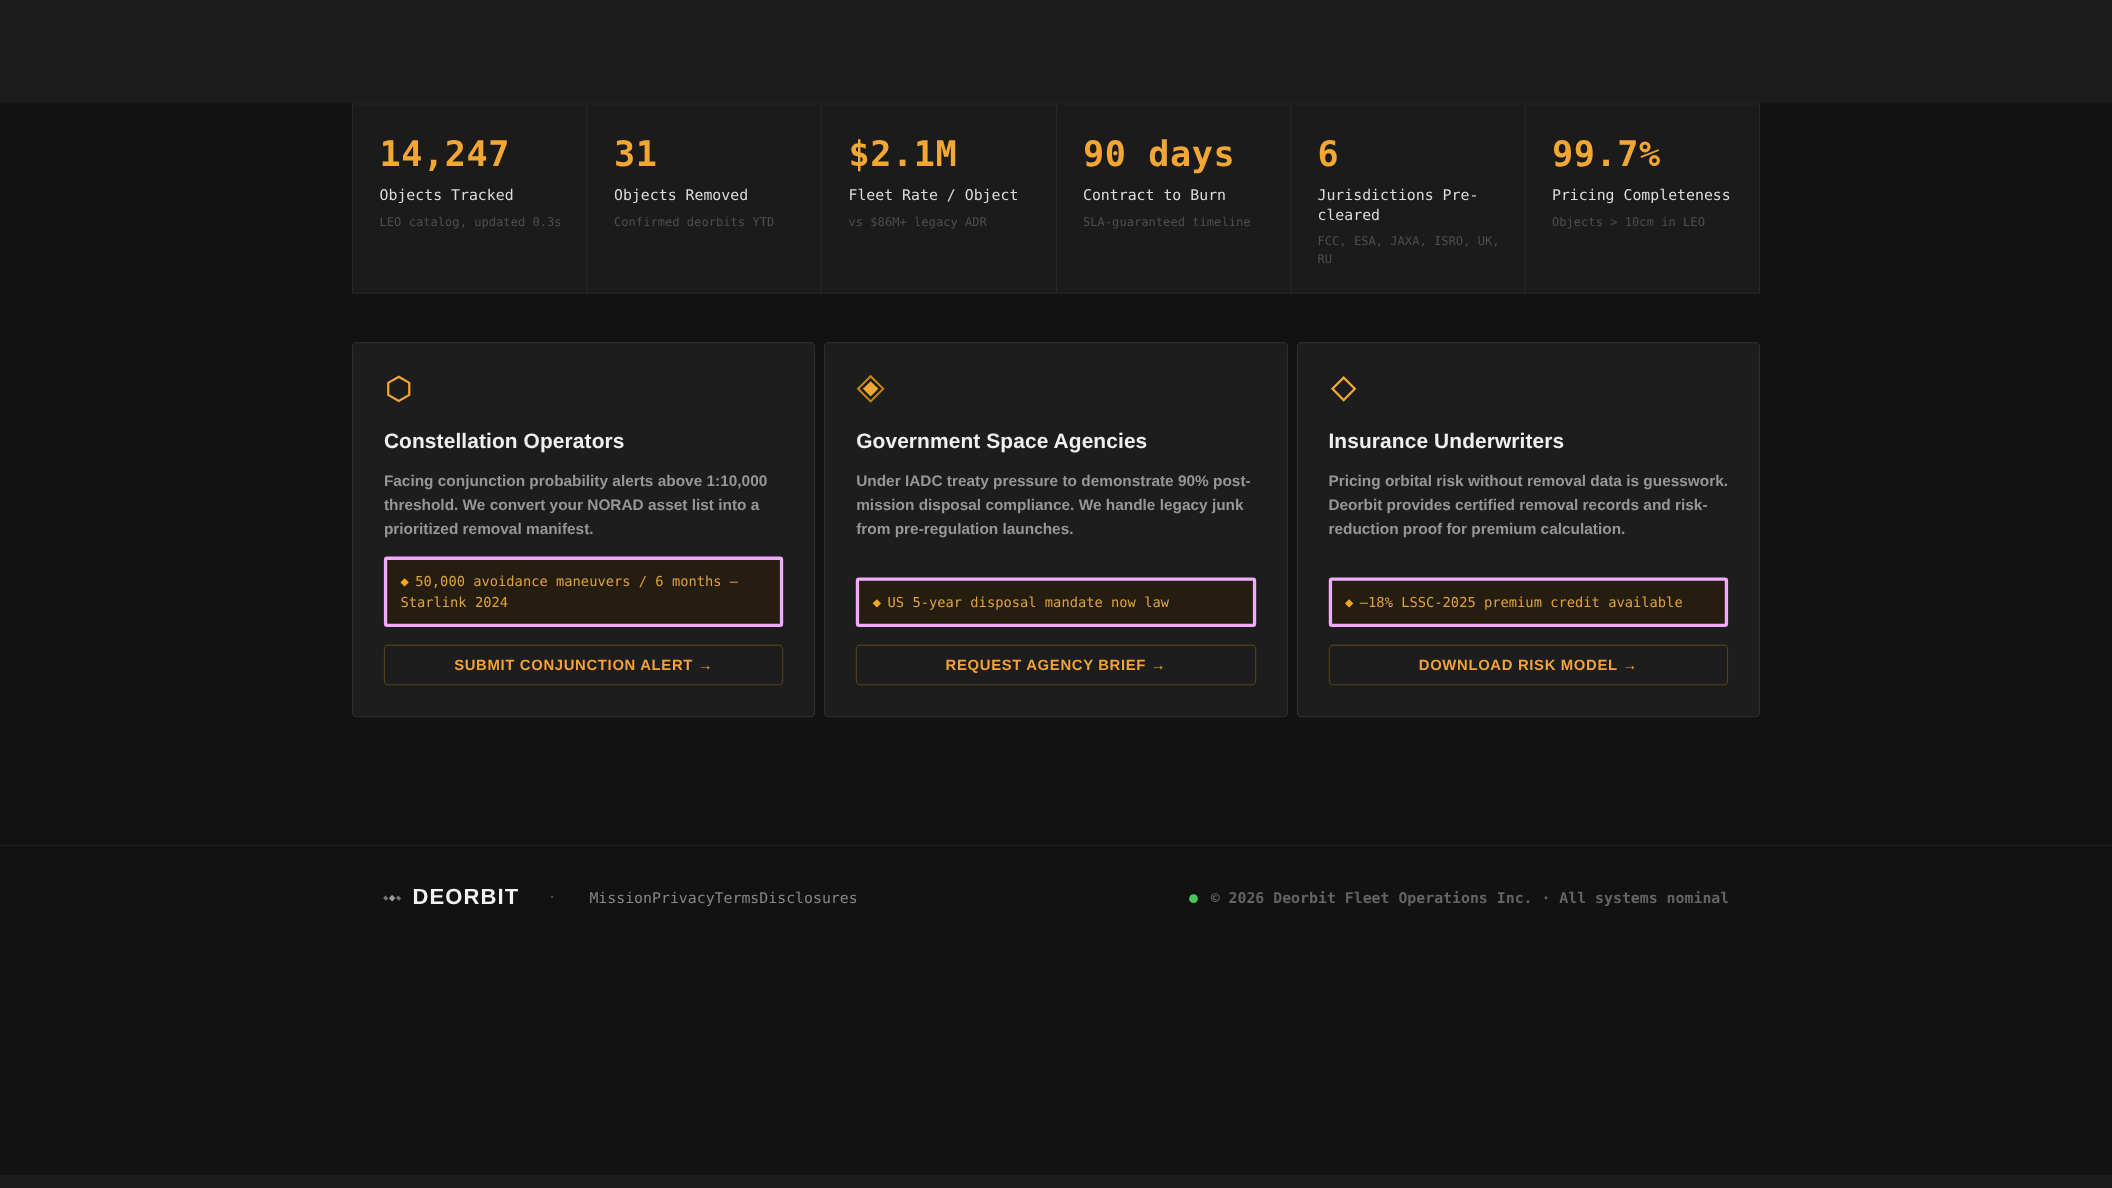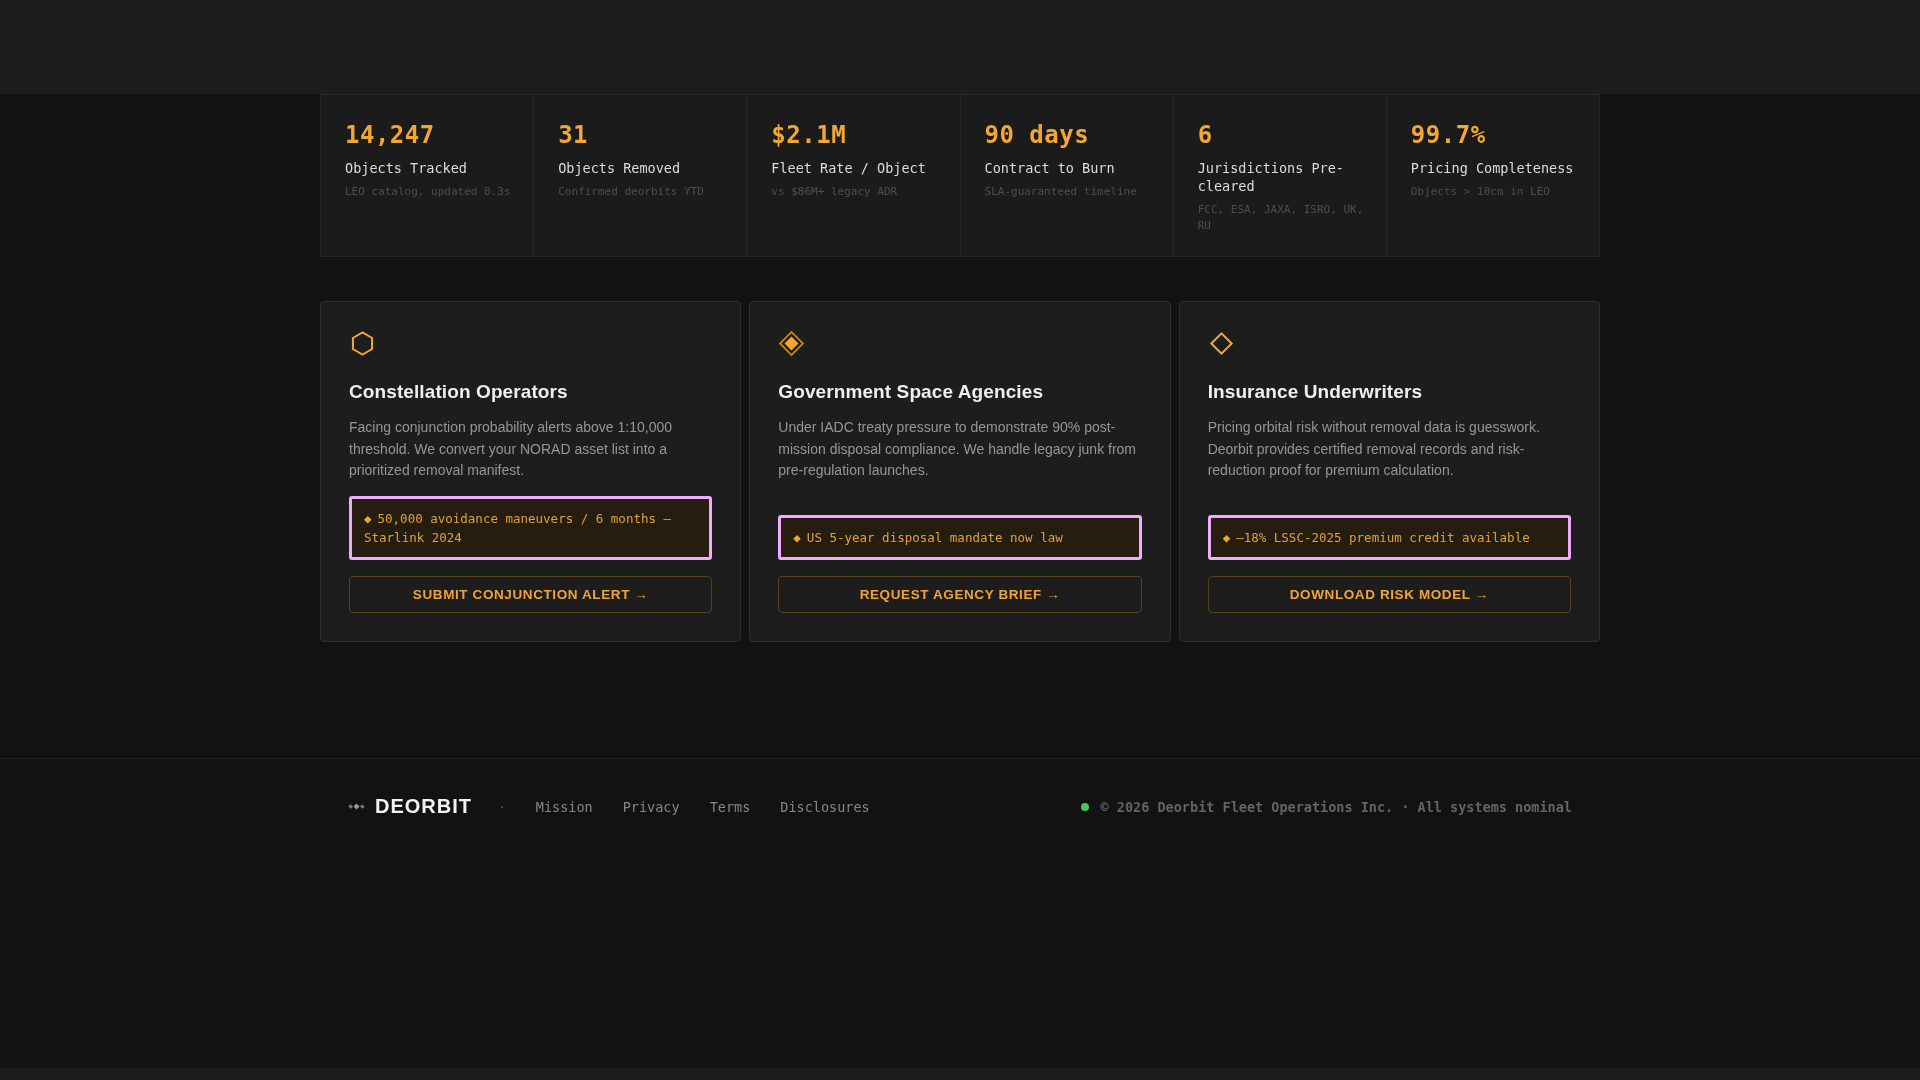--- a/index.html
+++ b/index.html
@@ -30,21 +30,21 @@
   }
   .stat-cell {
     flex:1 1 0;
     padding:26px 22px 22px 24px;
     border-right:1px solid #272727;
   }
   .stat-cell:last-child { border-right:none; }
   .stat-value {
     font-family:"DejaVu Sans Mono", monospace;
     font-weight:bold;
-    font-size:24px;
+    font-size:32px;
     color:#f2a634;
     letter-spacing:0.5px;
   }
   .stat-label {
     font-family:"DejaVu Sans Mono", monospace;
     font-size:13.5px;
     color:#dcdcdc;
     margin-top:10px;
     line-height:1.35;
   }
@@ -97,20 +97,21 @@
     font-size:19px;
     font-weight:bold;
     color:#efefef;
     margin-bottom:14px;
     letter-spacing:0.1px;
   }
   .card-body {
     font-size:14px;
     line-height:1.52;
     color:#969696;
+    font-weight:bold;
   }
   .card-callout {
     margin-top:auto;
     background:#251e10;
     border:3px solid #f0abfc;
     border-radius:3px;
     padding:10px 12px;
     font-family:"DejaVu Sans Mono", monospace;
     font-size:12.5px;
     line-height:1.55;
@@ -153,21 +154,21 @@
     font-weight:bold;
     letter-spacing:1px;
     color:#f2f2f2;
   }
   .footer-sep {
     color:#5a5a5a;
     margin-left:26px;
     font-family:"DejaVu Sans Mono", monospace;
     font-size:13px;
   }
-  .footer-links { display:flex; gap:30px; margin-left:30px; }
+  .footer-links { display:flex; margin-left:30px; }
   .footer-link {
     font-family:"DejaVu Sans Mono", monospace;
     font-size:13.5px;
     color:#868686;
     text-decoration:none;
     cursor:pointer;
   }
   .footer-right { display:flex; align-items:center; gap:12px;font-weight:bold; }
   .status-dot {
     width:8px; height:8px; border-radius:50%;

